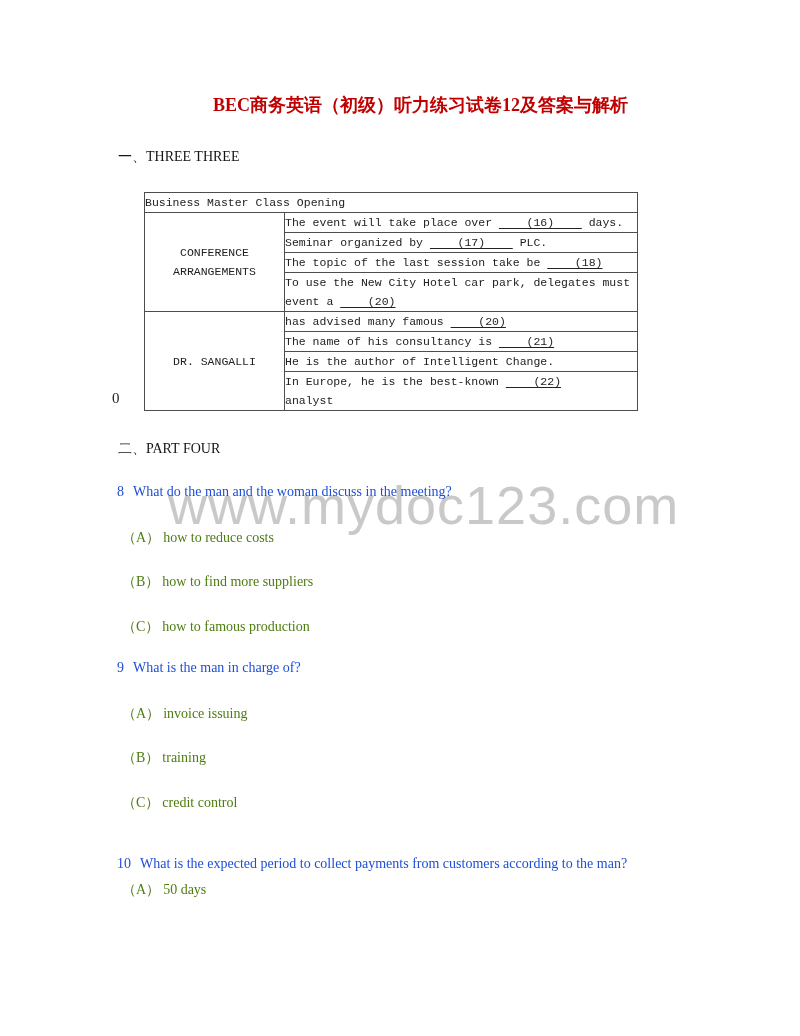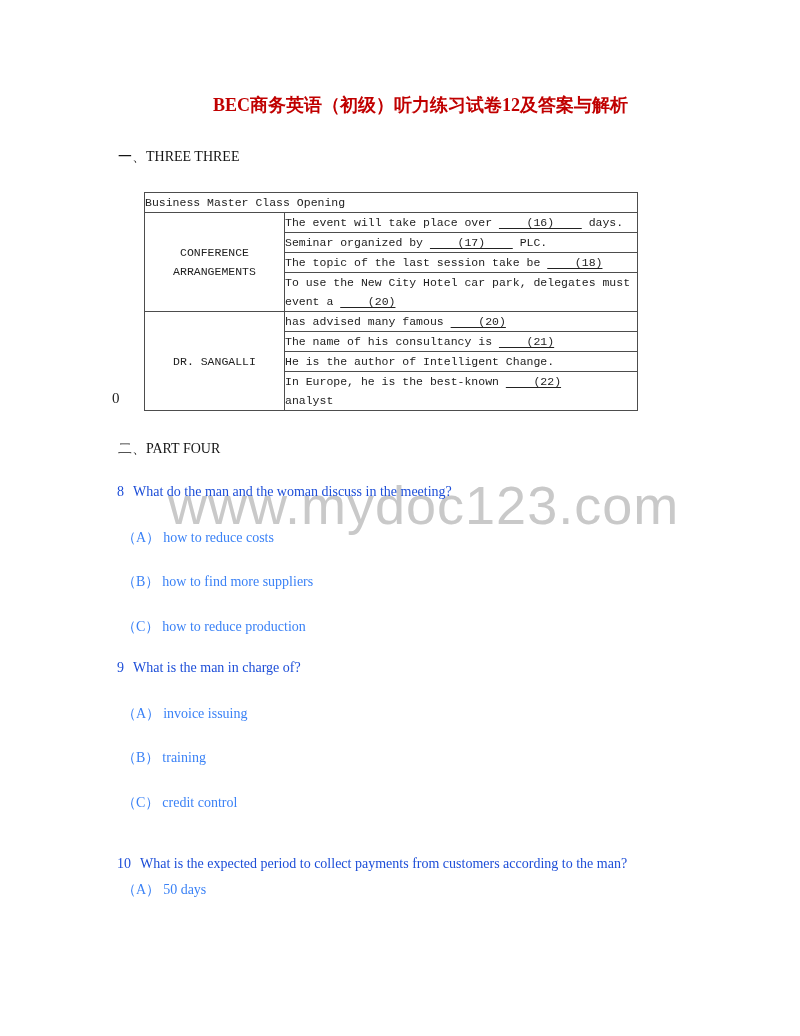--- a/index.html
+++ b/index.html
@@ -41,21 +41,21 @@
     position:absolute; left:112px; top:390px; z-index:1;
     font-size:15px; color:#222;
   }
   .qline {
     position:absolute; left:117px; z-index:1;
     font-size:14px; white-space:nowrap; color:#1d4ed8;
   }
   .qnum { margin-right:9px; }
   .oline {
     position:absolute; left:122px; z-index:1;
-    font-size:14px; white-space:nowrap; color:#3b82f6;
+    font-size:14px; white-space:nowrap; color:#4d7c0f;
   }
   .olabel { margin-right:3px; }
 </style>
 </head>
 <body>
 
 <div class="page">
 
   <div class="watermark">www.mydoc123.com</div>
 
@@ -127,21 +127,21 @@
   </div>
 
   <div class="artifact">0</div>
 
   <div class="sec" id="sec-four">二、PART FOUR</div>
 
   <div>
       <div class="qline" style="top: 484px;"><span class="qnum">8</span><span>What do the man and the woman discuss in the meeting?</span></div>
       <div class="oline" style="top: 529px;"><span class="olabel">（A）</span><span>how to reduce costs</span></div>
       <div class="oline" style="top: 573px;"><span class="olabel">（B）</span><span>how to find more suppliers</span></div>
-      <div class="oline" style="top: 618px;"><span class="olabel">（C）</span><span>how to reduce production</span></div>
+      <div class="oline" style="top: 618px;"><span class="olabel">（C）</span><span>how to famous production</span></div>
       <div class="qline" style="top: 660px;"><span class="qnum">9</span><span>What is the man in charge of?</span></div>
       <div class="oline" style="top: 705px;"><span class="olabel">（A）</span><span>invoice issuing</span></div>
       <div class="oline" style="top: 749px;"><span class="olabel">（B）</span><span>training</span></div>
       <div class="oline" style="top: 794px;"><span class="olabel">（C）</span><span>credit control</span></div>
       <div class="qline" style="top: 836px; margin-top: 20px;"><span class="qnum">10</span><span>What is the expected period to collect payments from customers according to the man?</span></div>
       <div class="oline" style="top: 881px;"><span class="olabel">（A）</span><span>50 days</span></div>
     </div>
 
 </div>
 

